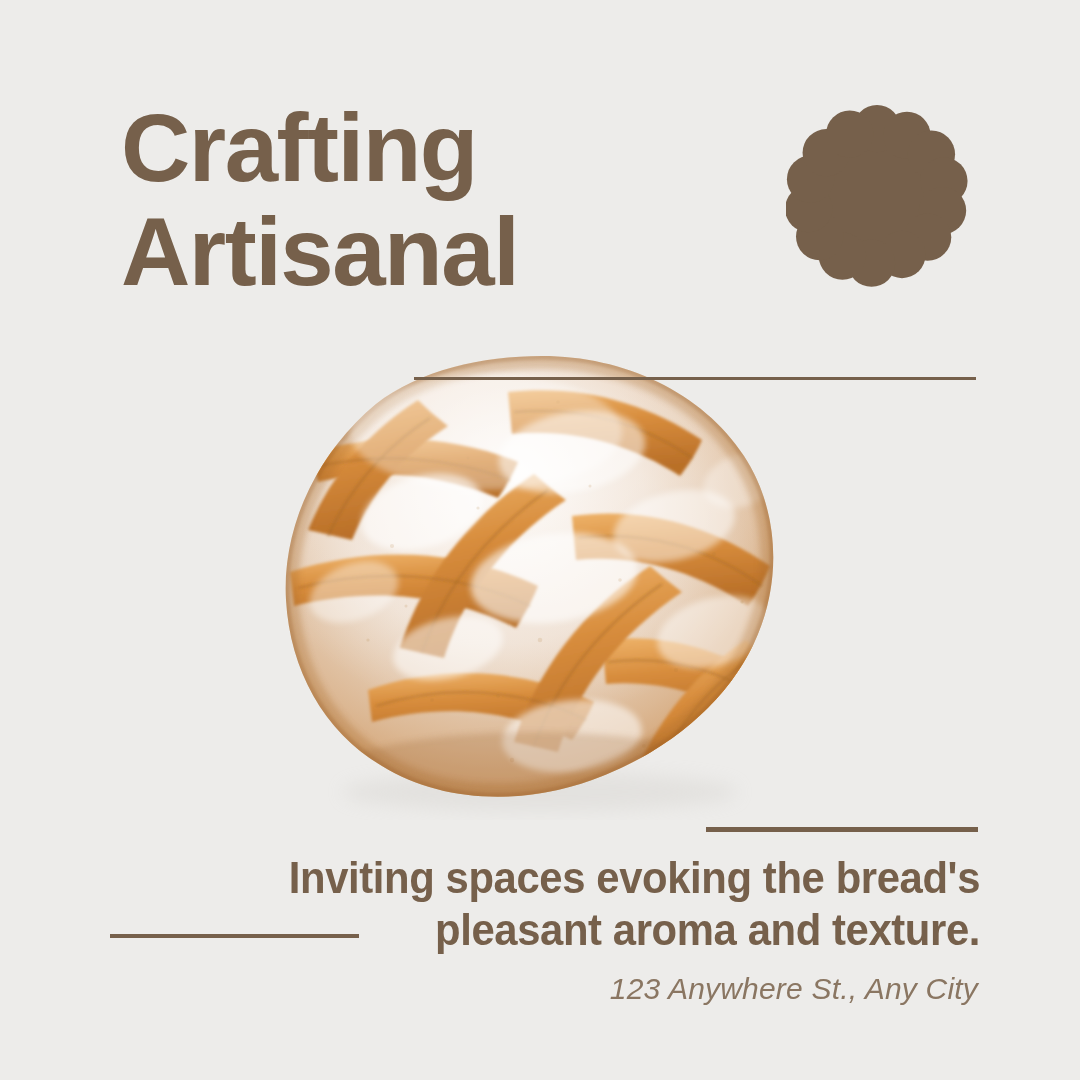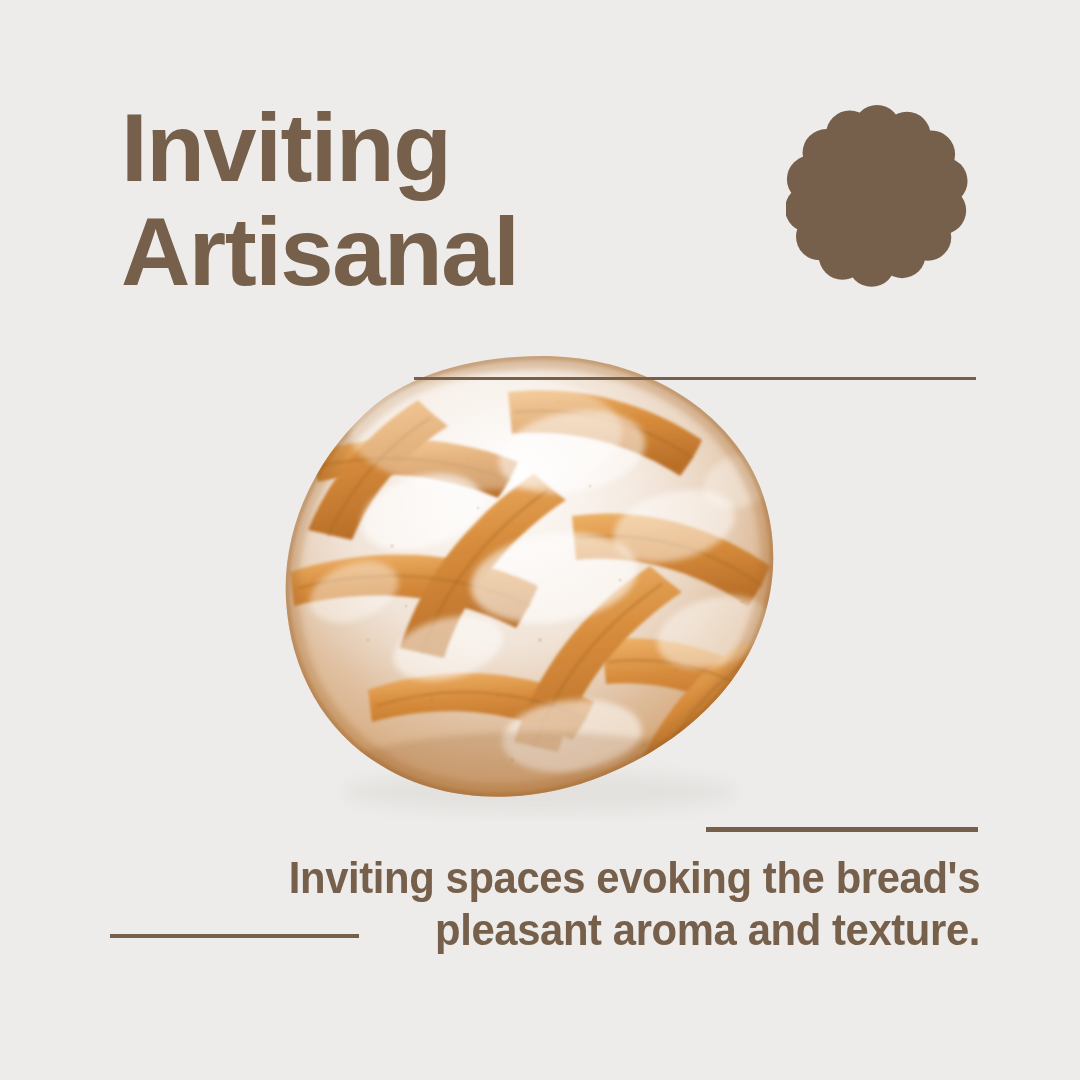--- a/index.html
+++ b/index.html
@@ -95,21 +95,21 @@
     letter-spacing:0.2px;
     z-index:8;
   }
 </style>
 </head>
 <body>
 
 <div id="poster">
 
   <div class="headline">
-    <span class="hl-line">Inviting</span>
+    <span class="hl-line">Crafting</span>
     <span class="hl-line">Artisanal</span>
   </div>
 
   <div class="scallop">
     <svg viewBox="0 0 200 200" xmlns="http://www.w3.org/2000/svg" aria-hidden="true">
       <g fill="#76604b">
         <circle cx="100" cy="100" r="72"></circle>
         <g id="petals">
           <circle cx="100" cy="26" r="26"></circle>
           <circle cx="132.9" cy="33.4" r="26"></circle>
@@ -269,14 +269,15 @@
         <ellipse cx="214" cy="92" rx="136" ry="58" fill="#ffffff" opacity="0.34" filter="url(#softBlur)"></ellipse>
       </g>
     </svg>
   </div>
 
   <div class="subtitle">
     <span class="sub-line">Inviting spaces evoking the bread's</span>
     <span class="sub-line">pleasant aroma and texture.</span>
   </div>
 
+  <div class="address">123 Anywhere St., Any City</div>
 
 </div>
 
 </body></html>

